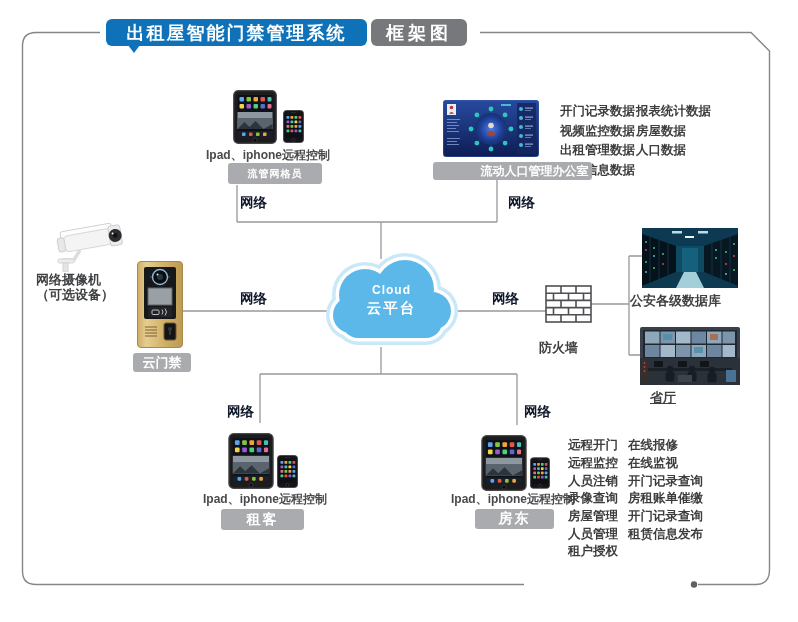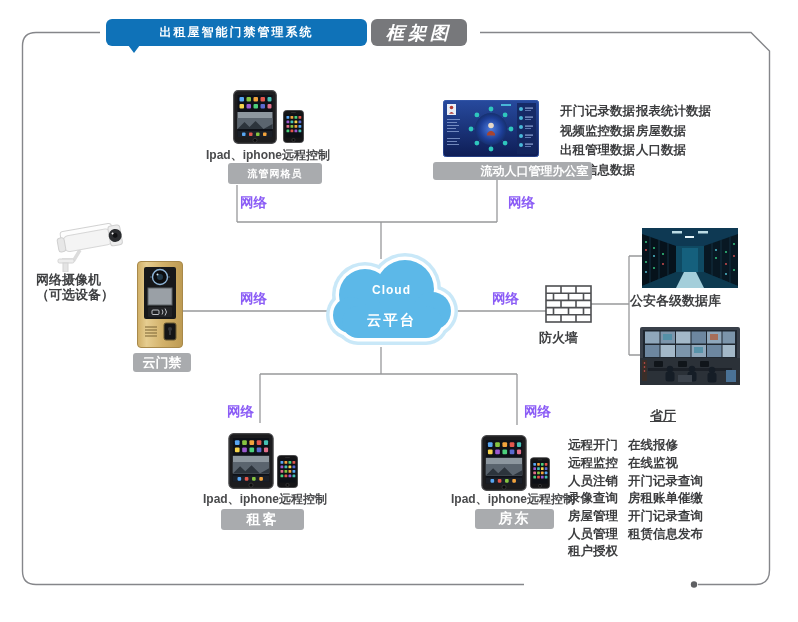--- a/index.html
+++ b/index.html
@@ -2,34 +2,34 @@
 <html><head>
 <meta charset="utf-8">
 <style>
   html,body{margin:0;padding:0;background:#fff;}
   .canvas{position:relative;width:798px;height:622px;background:#ffffff;
           font-family:"Liberation Sans","DejaVu Sans",sans-serif;overflow:hidden;}
   .abs{position:absolute;}
   svg{display:block;}
   .title-main{position:absolute;left:106px;top:19px;width:261px;height:27px;background:#0f72b8;
       color:#fff;border-radius:6px;display:flex;align-items:center;justify-content:center;
-      font-size:12px;font-weight:bold;letter-spacing:2px;z-index:3;}
+      font-size:18px;font-weight:bold;letter-spacing:2px;z-index:3;}
   .title-tail{position:absolute;left:128px;top:45px;width:0;height:0;z-index:3;
       border-left:6px solid transparent;border-right:6px solid transparent;border-top:8px solid #0f72b8;}
   .title-sub{position:absolute;left:371px;top:19px;width:96px;height:27px;background:#77787b;
       color:#fff;border-radius:6px;display:flex;align-items:center;justify-content:center;
-      font-size:18px;font-weight:bold;letter-spacing:4px;z-index:3;font-style:italic;}
+      font-size:18px;font-weight:bold;letter-spacing:4px;z-index:3;}
   .chip{position:absolute;background:#a9abae;color:#fff;font-weight:bold;border-radius:3px;
       display:flex;align-items:center;justify-content:center;z-index:2;}
   .cap{position:absolute;font-size:12px;font-weight:bold;color:#4a4b4d;text-align:center;}
   .nodecap{position:absolute;font-size:13px;font-weight:bold;color:#3f4042;text-align:left;line-height:15px;}
-  .net{position:absolute;font-size:13.5px;font-weight:bold;color:#8b5cf6;}
+  .net{position:absolute;font-size:13.5px;font-weight:bold;color:#0f172a;}
   .cloud-text{position:absolute;left:325px;top:283px;width:133px;text-align:center;color:#fff;z-index:2;}
   .cloud-text .c1{font-size:12px;font-weight:bold;letter-spacing:1px;}
-  .cloud-text .c2{font-size:14.5px;font-weight:bold;margin-top:14px;letter-spacing:2px;}
+  .cloud-text .c2{font-size:14.5px;font-weight:bold;margin-top:2px;letter-spacing:2px;}
   .list{position:absolute;font-size:12.5px;font-weight:bold;color:#3c3d3f;}
   .list .row{display:flex;align-items:center;}
   .list-office .row{height:19.5px;}
   .list-office .l{width:76px;}
   .list-landlord .row{height:17.7px;}
   .list-landlord .l{width:60px;}
 </style>
 </head>
 <body>
 
@@ -306,21 +306,21 @@
         <line x1="38.5" y1="8.2" x2="38.5" y2="15.4"></line>
       <line x1="16" y1="15.4" x2="16" y2="22.6"></line>
         <line x1="31" y1="15.4" x2="31" y2="22.6"></line>
       <line x1="8.5" y1="22.6" x2="8.5" y2="29.8"></line>
         <line x1="23.5" y1="22.6" x2="23.5" y2="29.8"></line>
         <line x1="38.5" y1="22.6" x2="38.5" y2="29.8"></line>
       <line x1="16" y1="29.8" x2="16" y2="37"></line>
         <line x1="31" y1="29.8" x2="31" y2="37"></line>
     </g>
   </svg>
-  <div class="nodecap" style="left:539px;top:330px;width:60px;">防火墙</div>
+  <div class="nodecap" style="left:539px;top:340px;width:60px;">防火墙</div>
 
   <svg class="abs" style="left:642px;top:228px;" width="96" height="60" viewBox="0 0 96 60">
     <rect width="96" height="60" rx="2" fill="#0c2a3c"></rect>
     <path d="M0 0 H96 V10 L62 18 H34 L0 10 Z" fill="#0e3953"></path>
     <rect x="30" y="3" width="10" height="2.5" fill="#cfeef5" opacity="0.9"></rect>
       <rect x="56" y="3" width="10" height="2.5" fill="#cfeef5" opacity="0.9"></rect>
       <rect x="43" y="8" width="9" height="2" fill="#e8f7fb"></rect>
     <rect x="34" y="18" width="28" height="26" fill="#0f4a63"></rect>
     <rect x="40" y="20" width="16" height="24" fill="#15607d"></rect>
     <path d="M0 6 L34 18 V44 L0 58 Z" fill="#06121b"></path>
@@ -398,21 +398,21 @@
       <circle cx="30" cy="42" r="3.2"></circle>
         <rect x="25.5" y="44.5" width="9" height="10" rx="2.5"></rect>
       <circle cx="52" cy="42" r="3.2"></circle>
         <rect x="47.5" y="44.5" width="9" height="10" rx="2.5"></rect>
       <circle cx="72" cy="43" r="3.2"></circle>
         <rect x="67.5" y="45.5" width="9" height="10" rx="2.5"></rect>
     </g>
     <rect x="86" y="43" width="10" height="12" fill="#4a7296"></rect>
     <rect x="38" y="48" width="14" height="7" fill="#3c434c"></rect>
   </svg>
-  <div class="nodecap" style="left:650px;top:408px;width:80px;text-decoration:underline;">省厅</div>
+  <div class="nodecap" style="left:650px;top:390px;width:80px;text-decoration:underline;">省厅</div>
 
   <svg class="abs" style="left:227px;top:433px;" width="48" height="56">
       <use href="#sym-ipad"></use>
     </svg>
   <svg class="abs" style="left:277px;top:455px;" width="21" height="33">
       <use href="#sym-iphone"></use>
     </svg>
   <div class="cap" style="left:190px;top:491px;width:150px;">Ipad、iphone远程控制</div>
   <div class="chip" style="left:221px;top:509px;width:83px;height:21px;font-size:14px;letter-spacing:2px;">租客</div>
 

